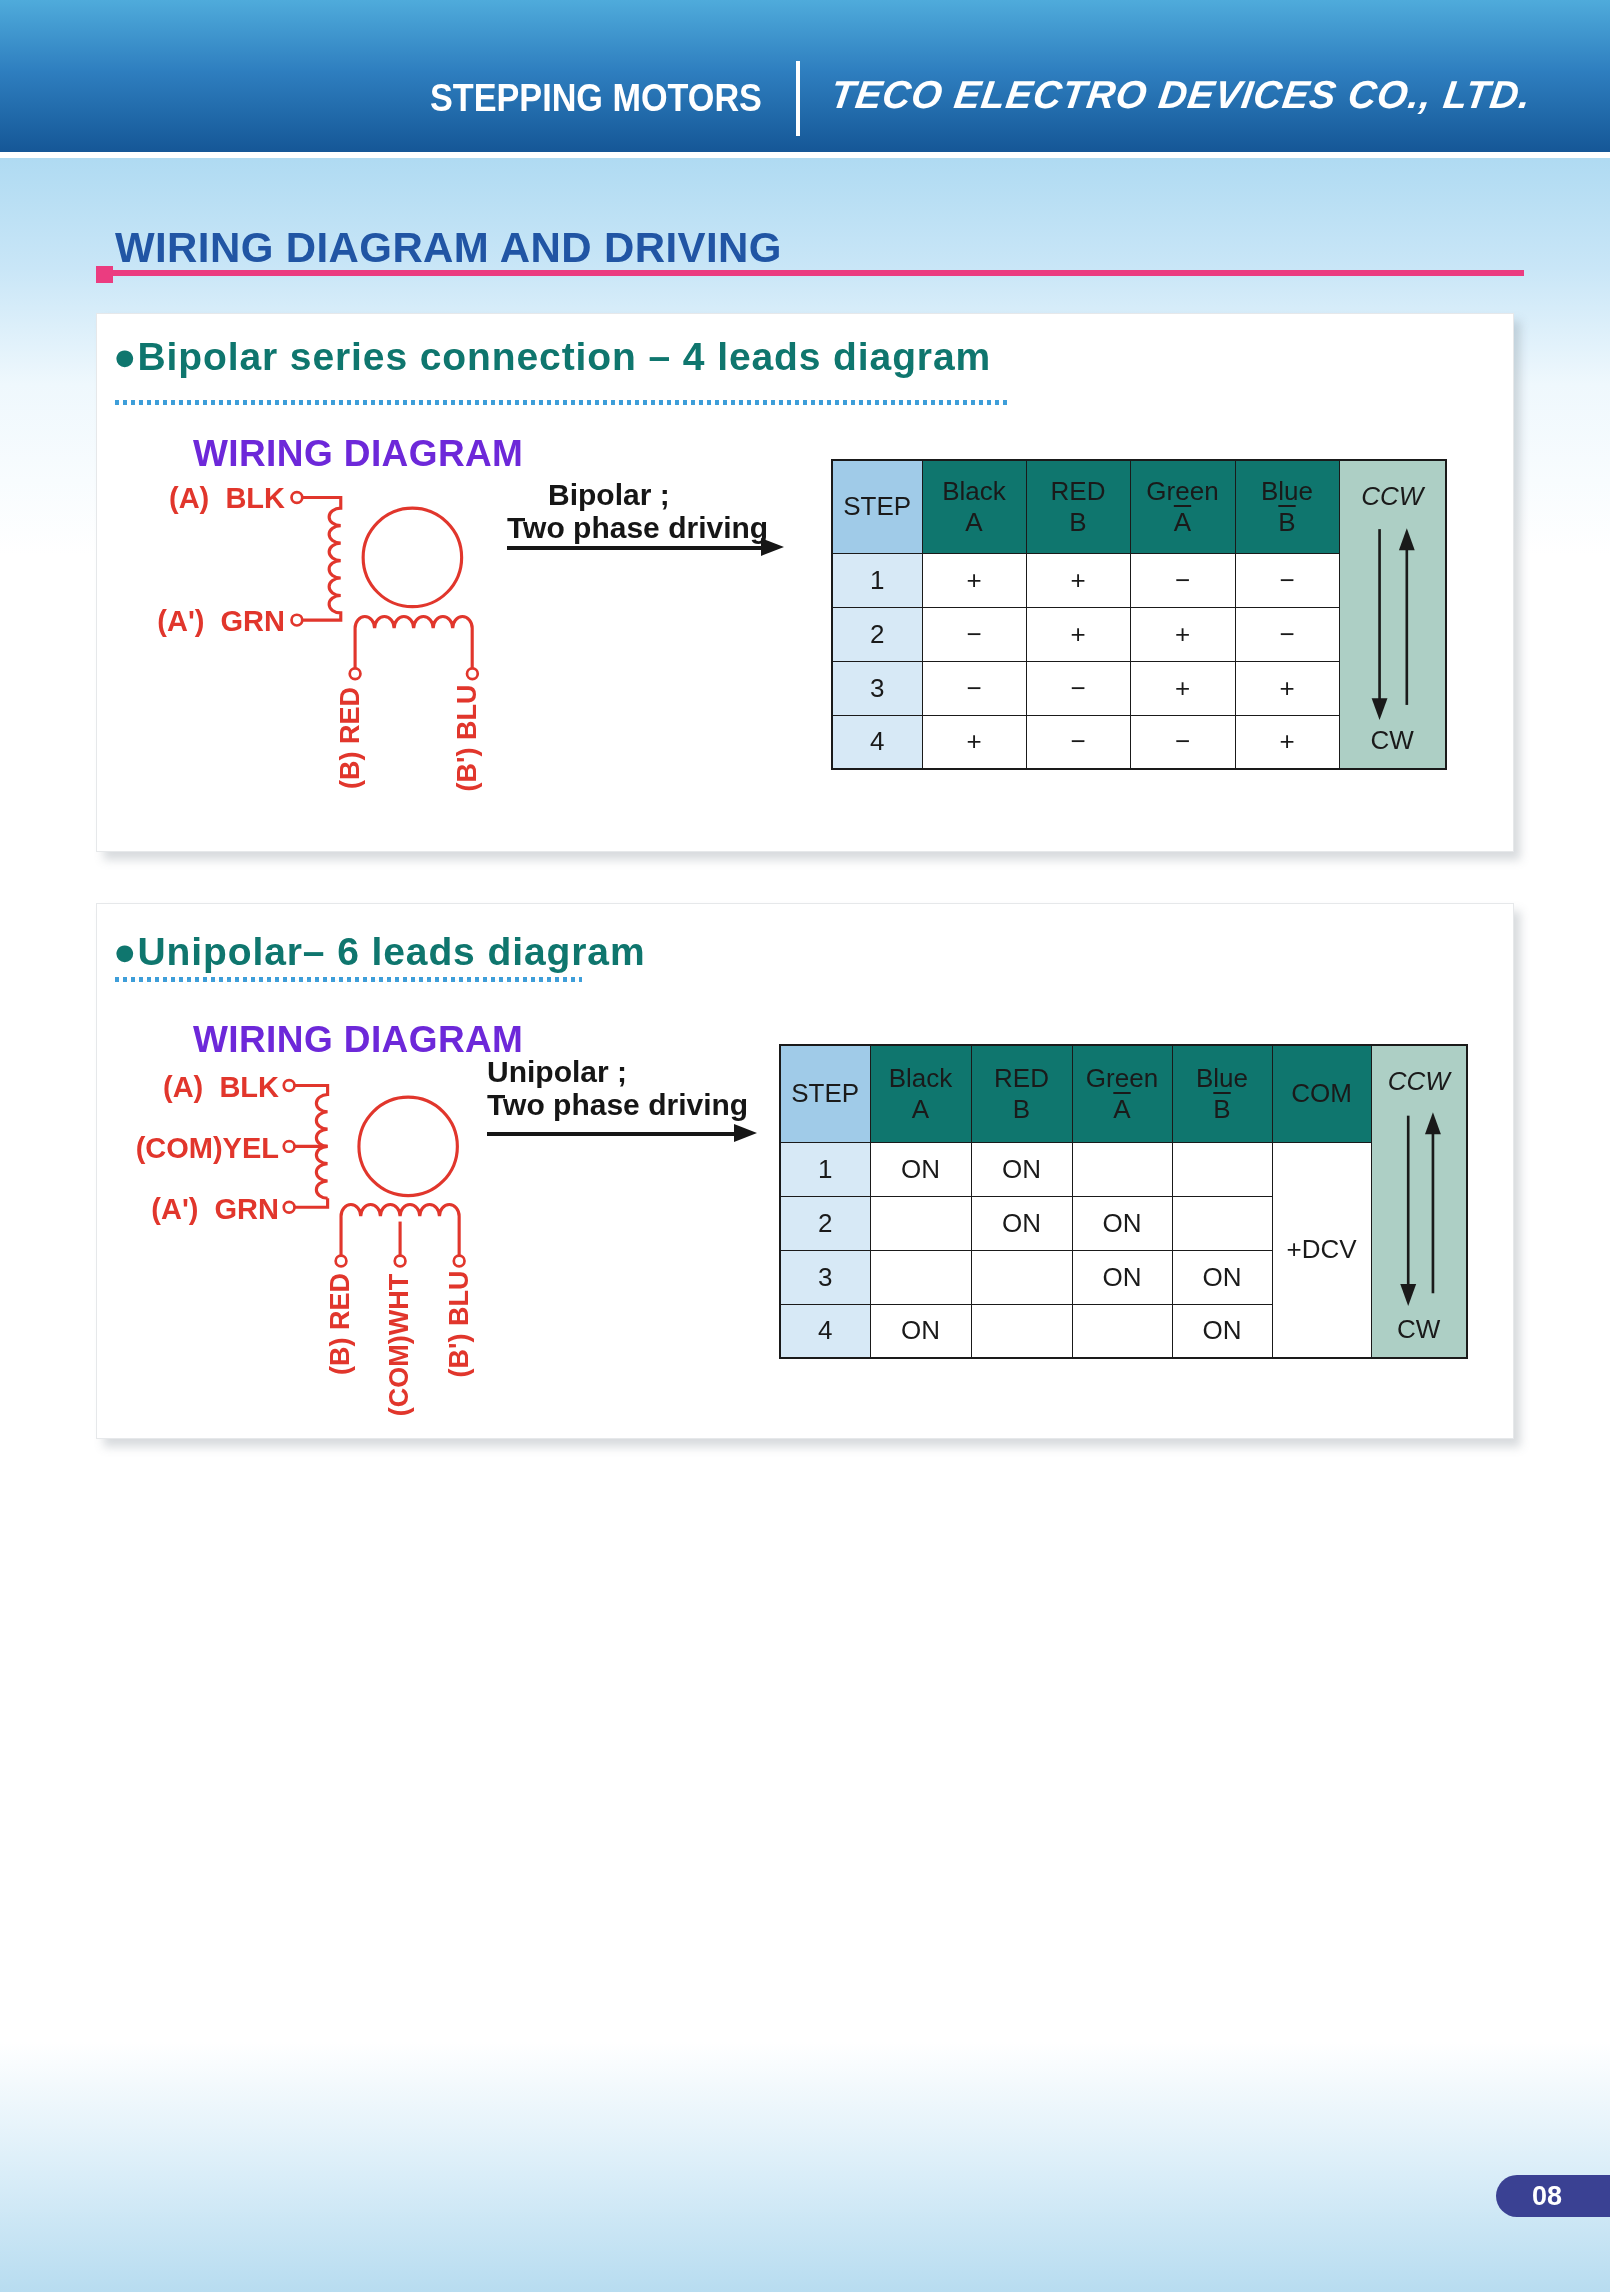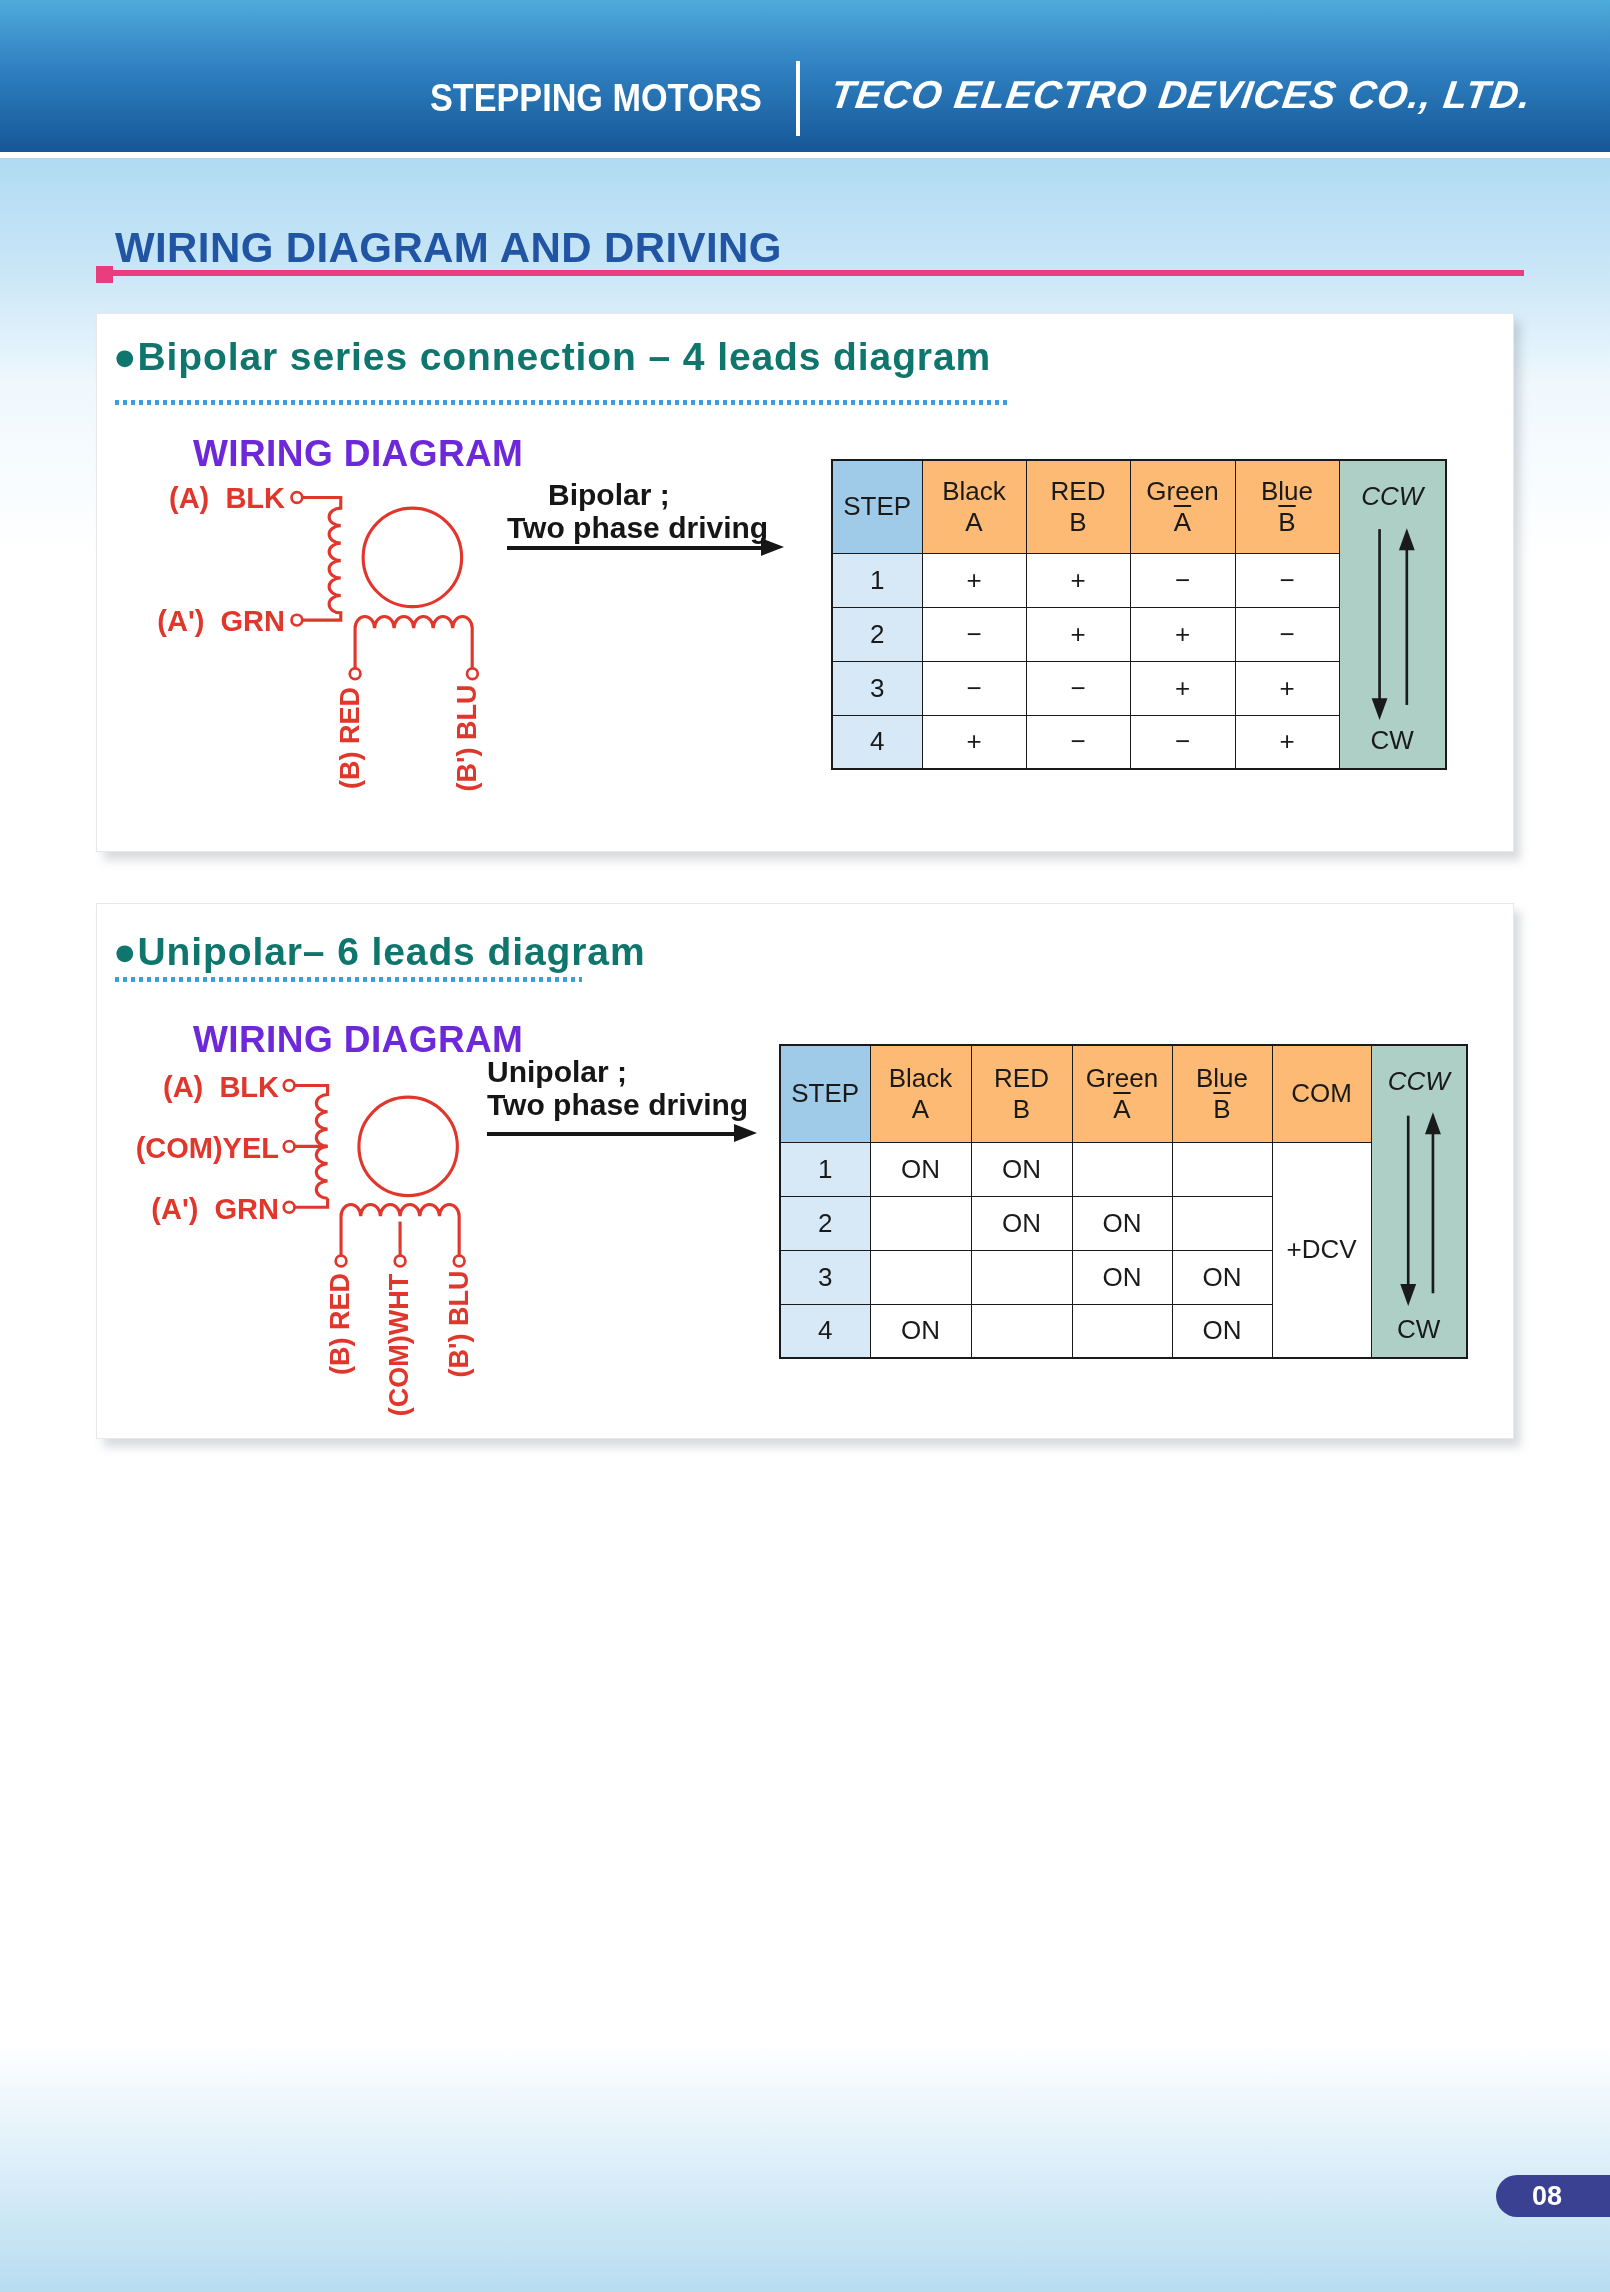--- a/index.html
+++ b/index.html
@@ -55,21 +55,21 @@
     border:2.7px solid #1a1a1a;}
   table.drive-table td{border:1.8px solid #1a1a1a;text-align:center;vertical-align:middle;
     font-size:26px;color:#1a1a1a;padding:0;}
   .t1{left:831px;top:459px;}
   .t2{left:779px;top:1044px;}
   .t1 .hrow td{height:93px;}
   .t1 .drow td{height:54px;}
   .t2 .hrow td{height:97px;}
   .t2 .drow td{height:54px;}
   td.step-h{background:#A0CBE8;}
-  td.ph{background:#fdba74;}
+  td.ph{background:#0f766e;}
   td.step{background:#D7E9F6;}
   td.cell{background:#fff;font-size:29px;}
   td.dcv{background:#fff;font-size:27px;border-radius:27px;}
   td.dir{background:#ADCFC5;position:relative;}
   .ph .l1,.ph .l2{display:block;line-height:31px;}
   .ov{text-decoration:overline;}
   .dir .ccw{position:absolute;top:19.7px;left:0;width:100%;text-align:center;font-size:26px;font-style:italic;}
   .dir .cw{position:absolute;bottom:12.5px;left:0;width:100%;text-align:center;font-size:26px;}
   .dirsvg{position:absolute;left:0;top:0;width:100%;height:100%;}
   .dirsvg line{stroke:#1a1a1a;stroke-width:3;}

